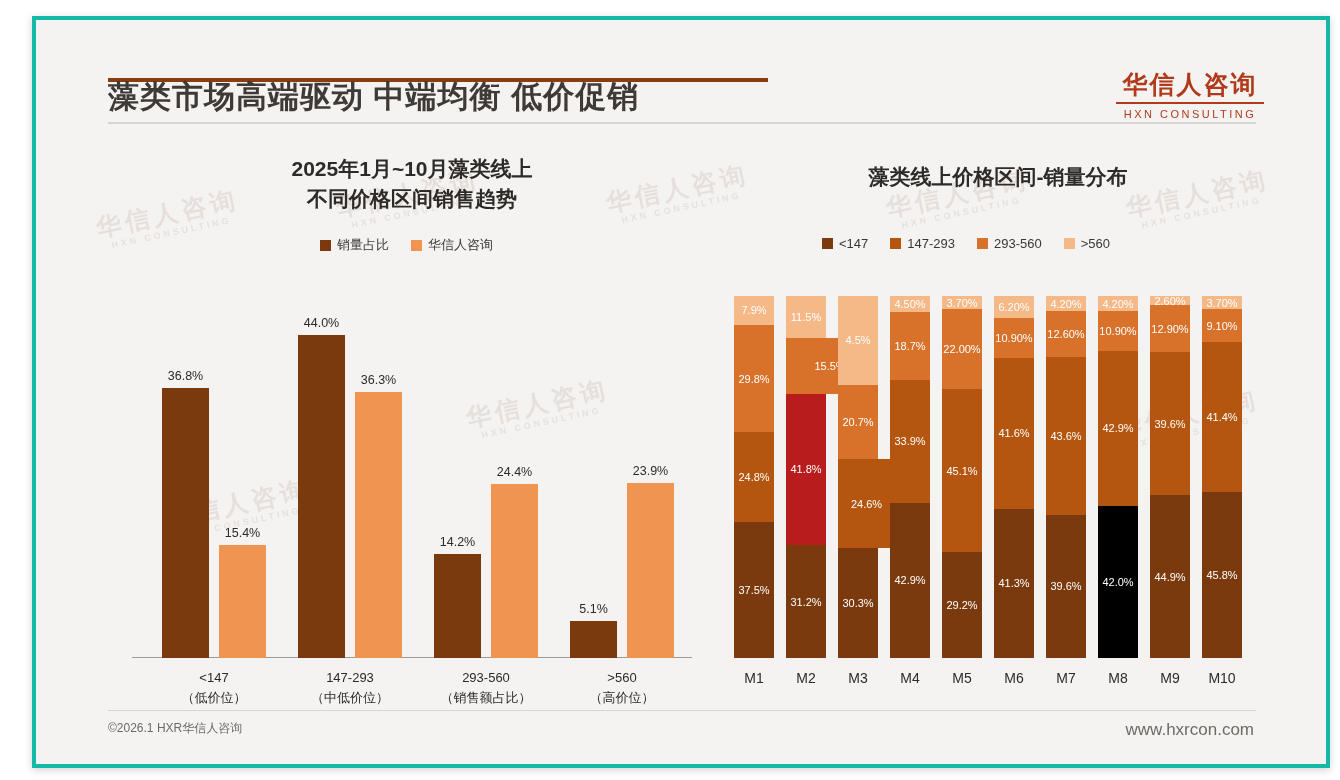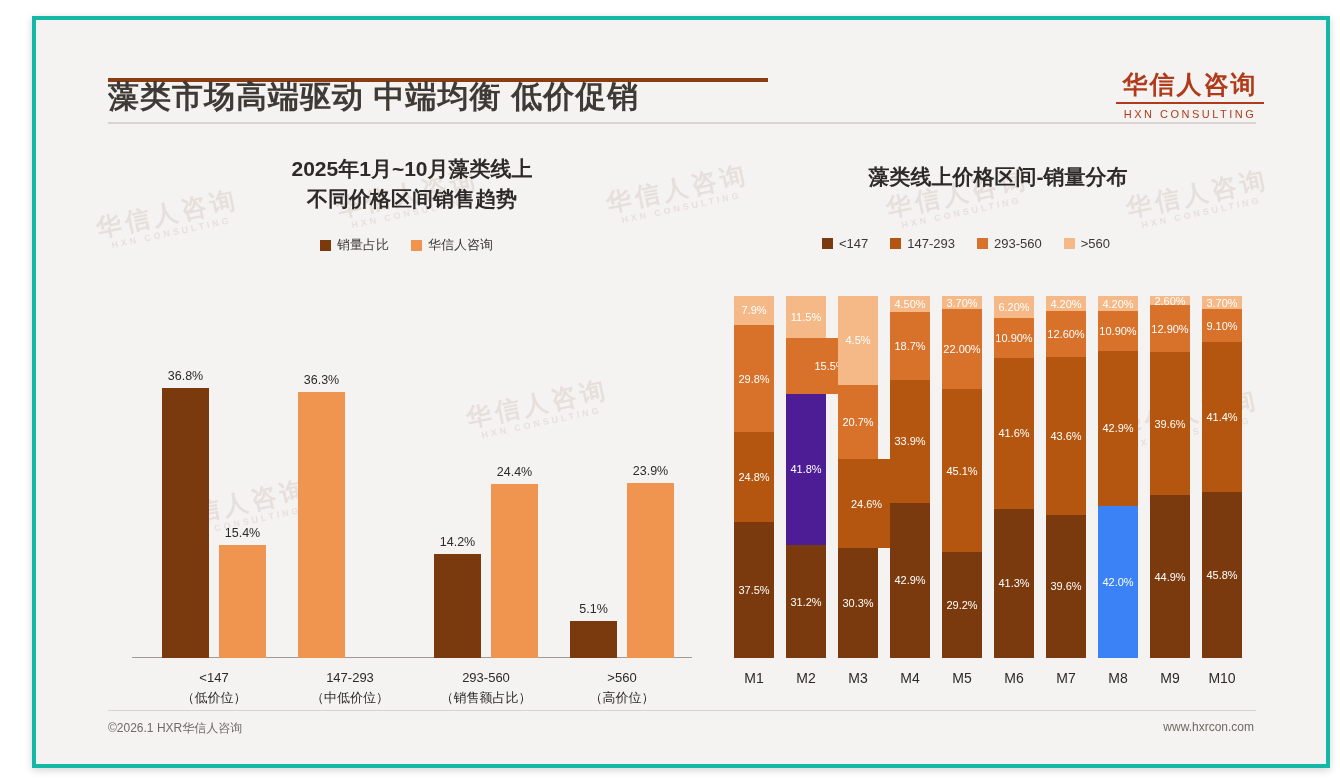--- a/index.html
+++ b/index.html
@@ -67,21 +67,21 @@
   .stack{position:absolute;bottom:0;width:40px;display:flex;flex-direction:column;justify-content:flex-end;height:100%;}
   .seg{position:relative;width:100%;}
   .seg b{
     position:absolute;left:50%;top:50%;transform:translate(-50%,-50%);
     font-size:11px;font-weight:normal;color:#ffffff;white-space:nowrap;
   }
   .rx-label{position:absolute;text-align:center;font-size:14px;color:#2d2a27;width:40px;}
   
   .footer-rule{position:absolute;left:72px;top:690px;width:1148px;height:1px;background:#d8d4cf;}
   .footer-left{position:absolute;left:72px;top:700px;font-size:12px;color:#6f6a65;}
-  .footer-right{position:absolute;right:72px;top:700px;font-size:12px;color:#6f6a65;}
+  .footer-right{position:absolute;right:72px;top:700px;font-size:17px;color:#6f6a65;}
 </style>
 </head>
 <body>
 
 <div class="slide">
 
   <div class="header">
     <div class="title-bar"></div>
     <div class="title">藻类市场高端驱动 中端均衡 低价促销</div>
     <div class="title-underline"></div>
@@ -143,20 +143,23 @@
     <div class="axis-line"></div>
   <div class="group" style="left: 30px; width: 104px;">
         <div class="bar" style="height: 269.867px; background: rgb(122, 58, 13);">
           <span>36.8%</span>
         </div>
         <div class="bar" style="height: 112.933px; background: rgb(239, 149, 79);">
           <span>15.4%</span>
         </div>
       </div>
       <div class="group" style="left: 166px; width: 104px;">
+        <div class="bar" style="height: 322.667px; background: rgb(122, 58, 13);">
+          <span>44.0%</span>
+        </div>
         <div class="bar" style="height: 266.2px; background: rgb(239, 149, 79);">
           <span>36.3%</span>
         </div>
       </div>
       <div class="group" style="left: 302px; width: 104px;">
         <div class="bar" style="height: 104.133px; background: rgb(122, 58, 13);">
           <span>14.2%</span>
         </div>
         <div class="bar" style="height: 174px; background: rgb(239, 149, 79);">
           <span>24.4%</span>
@@ -224,21 +227,21 @@
           <b>37.5%</b>
         </div>
       </div>
       <div class="stack" style="left: 58px;">
         <div class="seg" style="height: 11.5%; background: rgb(245, 184, 135);">
           <b>11.5%</b>
         </div>
         <div class="seg" style="height: 15.5%; background: rgb(216, 113, 42); padding-left: 48px;">
           <b>15.5%</b>
         </div>
-        <div class="seg" style="height: 41.8%; background: #4c1d95;">
+        <div class="seg" style="height: 41.8%; background: #b91c1c;">
           <b>41.8%</b>
         </div>
         <div class="seg" style="height: 31.2%; background: rgb(122, 58, 13);">
           <b>31.2%</b>
         </div>
       </div>
       <div class="stack" style="left: 110px;">
         <div class="seg" style="height: 24.5%; background: rgb(245, 184, 135);">
           <b>4.5%</b>
         </div>
@@ -311,21 +314,21 @@
       <div class="stack" style="left: 370px;">
         <div class="seg" style="height: 4.2%; background: rgb(245, 184, 135);">
           <b>4.20%</b>
         </div>
         <div class="seg" style="height: 10.9%; background: rgb(216, 113, 42);">
           <b>10.90%</b>
         </div>
         <div class="seg" style="height: 42.9%; background: rgb(180, 86, 15);">
           <b>42.9%</b>
         </div>
-        <div class="seg" style="height: 42%; background: #3b82f6;">
+        <div class="seg" style="height: 42%; background: #000000;">
           <b>42.0%</b>
         </div>
       </div>
       <div class="stack" style="left: 422px;">
         <div class="seg" style="height: 2.6%; background: rgb(245, 184, 135);">
           <b>2.60%</b>
         </div>
         <div class="seg" style="height: 12.9%; background: rgb(216, 113, 42);">
           <b>12.90%</b>
         </div>

